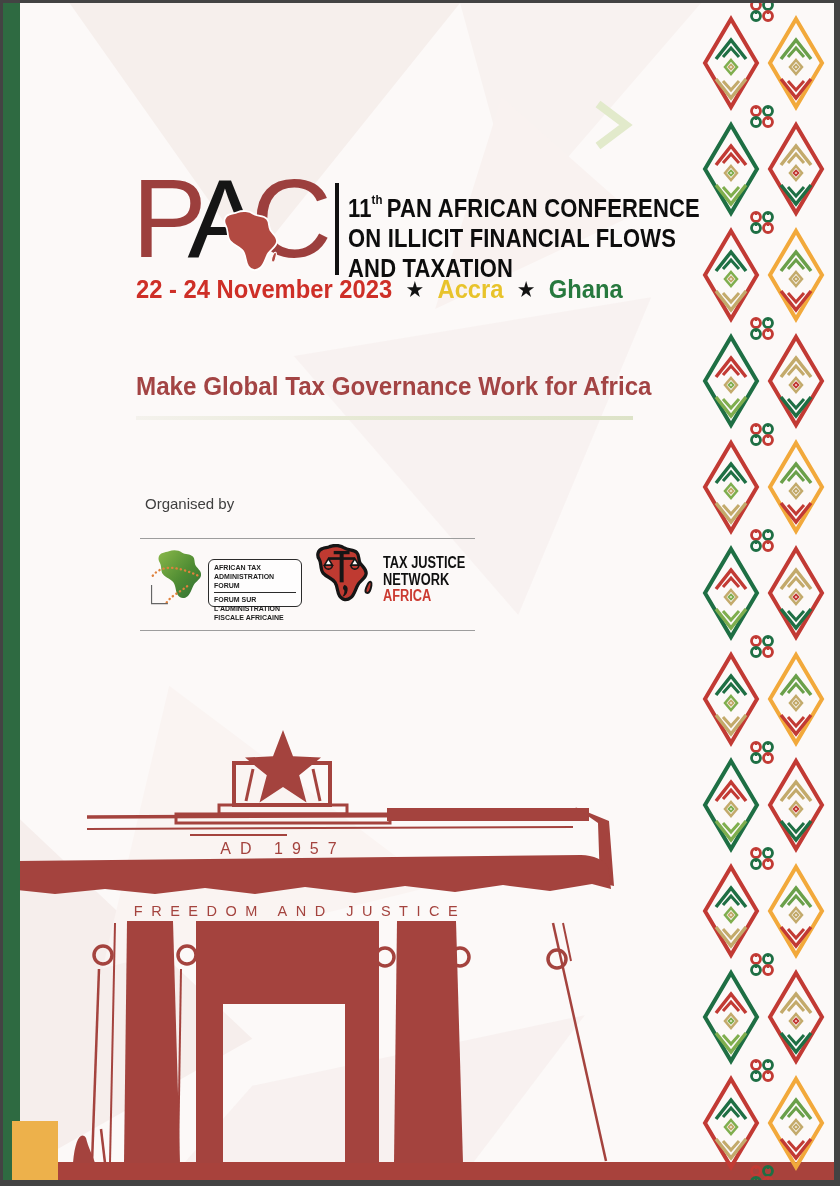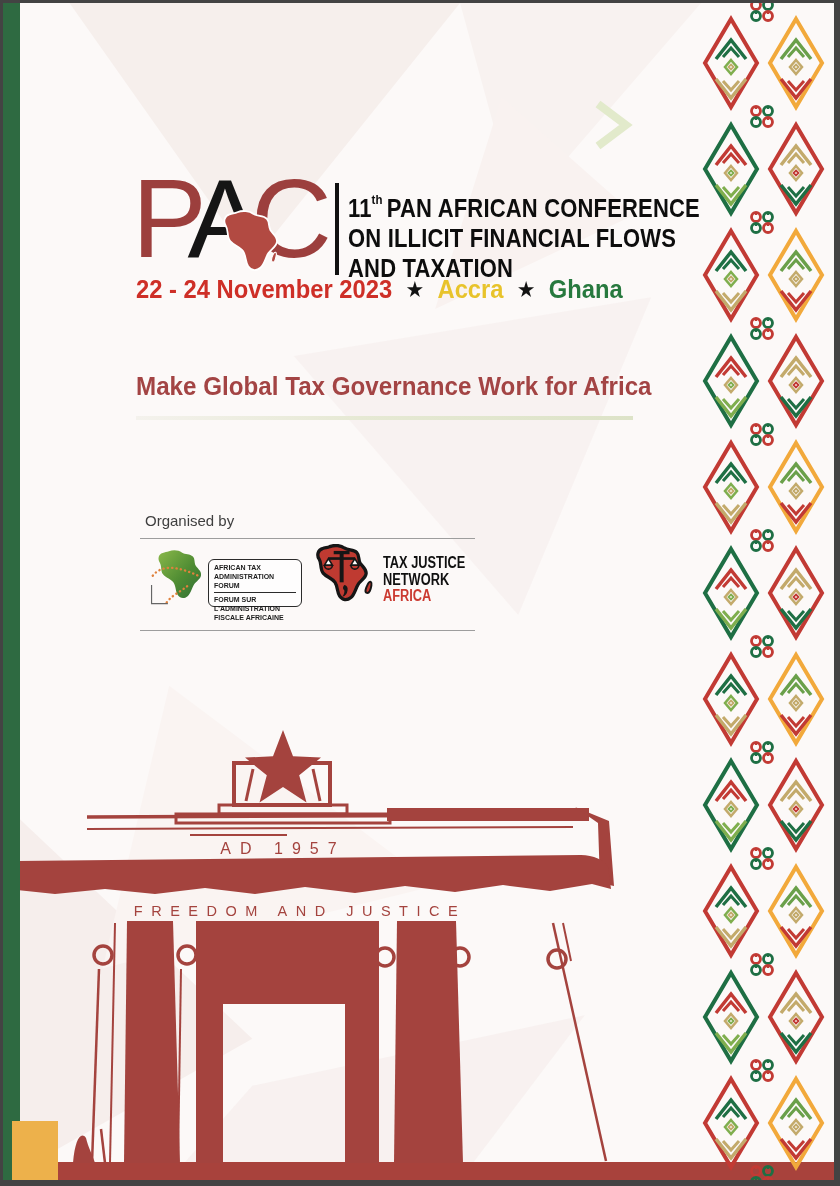--- a/index.html
+++ b/index.html
@@ -42,21 +42,21 @@
   .date-line .star{color:#121212;font-size:22px;margin:0 14px;position:relative;top:-1px;}
   .date-line .city{color:#e8c32b;}
   .date-line .country{color:#27793e;}
 
   .tagline{position:absolute;left:133px;top:368px;z-index:4;color:#a34444;font-weight:bold;font-size:26px;
       transform:scaleX(.93);transform-origin:left top;white-space:nowrap;}
   .tagline-rule{position:absolute;left:133px;top:413px;width:497px;height:4px;z-index:4;
       background:linear-gradient(to right,#f4f2ed,#e6e9d4 45%,#dde3c8);}
 
   
-  .org-label{position:absolute;left:142px;top:509px;font-size:15px;color:#3f3f3f;z-index:4;}
+  .org-label{position:absolute;left:142px;top:492px;font-size:15px;color:#3f3f3f;z-index:4;}
   .org-line-top{position:absolute;left:137px;top:535px;width:335px;height:1px;background:#9d9d9d;z-index:4;}
   .org-line-bottom{position:absolute;left:137px;top:627px;width:335px;height:1px;background:#9d9d9d;z-index:4;}
 
   .ataf-logo{position:absolute;left:140px;top:545px;width:160px;height:72px;z-index:4;}
   .ataf-map{position:absolute;left:0;top:1px;}
   .ataf-box{position:absolute;left:65px;top:11px;width:94px;height:48px;border:1.5px solid #2b2b2b;border-radius:6px;
       box-sizing:border-box;padding:3px 5px;font-size:7px;font-weight:bold;color:#1c1c1c;line-height:1.3;background:rgba(255,255,255,.65);}
   .ataf-box .en{border-bottom:1px solid #2b2b2b;padding-bottom:2px;margin-bottom:2px;}
 
   .tjn-logo{position:absolute;left:298px;top:541px;width:160px;height:76px;z-index:4;}

